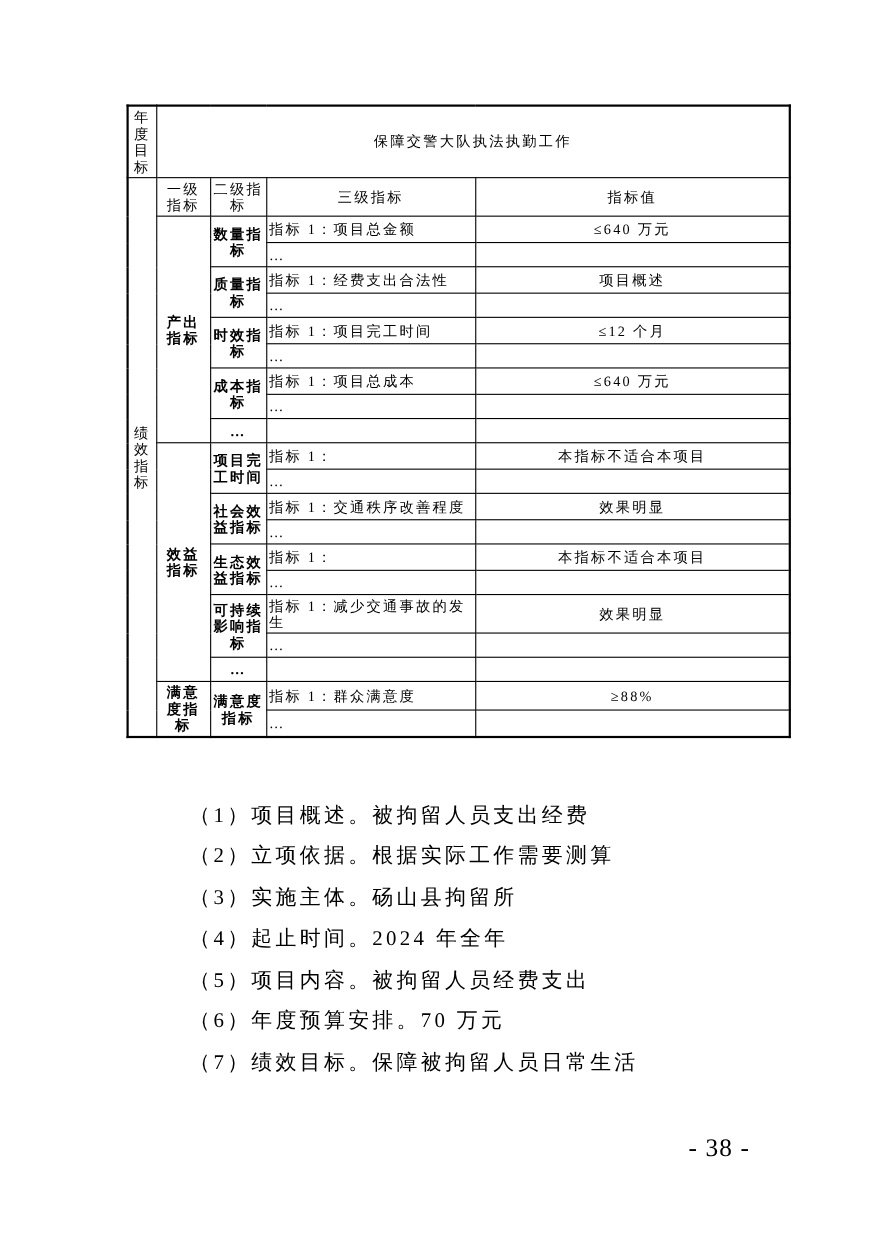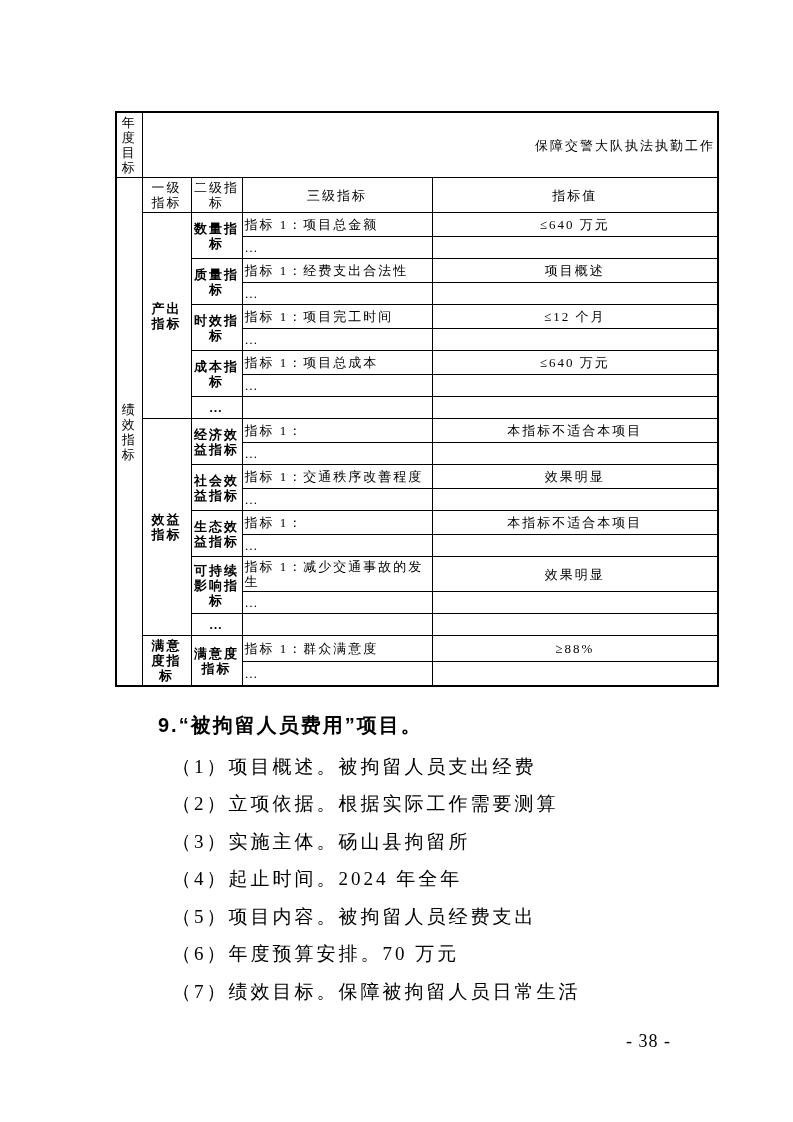--- a/index.html
+++ b/index.html
@@ -10,21 +10,21 @@
     background: #ffffff;
     color: #000000;
     font-family: "Liberation Serif", "DejaVu Serif", serif;
     overflow: hidden;
   }
 
   
   table.perf {
     position: absolute;
     left: 115px;
-    top: 111px;
+    top: 95px;
     width: 602px;
     border-collapse: collapse;
     table-layout: fixed;
     border: 2px solid #000;
     font-size: 13px;
   }
   table.perf td {
     border: 1px solid #000;
     padding: 2px;
     vertical-align: middle;
@@ -36,21 +36,21 @@
   tr.r-annual { height: 64px; }
   tr.r-head   { height: 31px; }
   tr.r-ind    { height: 24px; }
   tr.r-more   { height: 22px; }
 
   td.vtext  { text-align: center; padding: 2px 1px; }
   td.lvl    { text-align: center; padding: 2px 4px; font-weight: bold; }
   td.hdr    { text-align: center; margin-left: 48px; }
   td.ind    { text-align: left; padding: 2px 4px 2px 6px; margin-left: 16px; }
   td.val    { text-align: center; margin-top: 24px; }
-  td.goal   { text-align: right; padding: 2px 4px 2px 7px; letter-spacing: 3px; }
+  td.goal   { text-align: center; padding: 2px 4px 2px 7px; letter-spacing: 3px; font-family: Liberation Mono, monospace; }
 
   
   .section {
     position: absolute;
     left: 115px;
     top: 712px;
     width: 602px;
   }
   .heading {
     margin-left: 43px;
@@ -69,21 +69,21 @@
     align-items: center;
     font-size: 19px;
     letter-spacing: 3px;
     white-space: nowrap;
   }
 
   .pageno {
     position: absolute;
     left: 626px;
     top: 1031px;
-    font-size: 18px;
+    font-size: 23px;
     letter-spacing: 1px;
   }
 </style>
 </head>
 <body>
 
 <div class="page">
 
   <table class="perf">
     <colgroup>
@@ -146,21 +146,21 @@
         <td class="val"></td>
       </tr>
       <tr class="r-more">
         <td class="lvl">…</td>
         <td class="ind"></td>
         <td class="val"></td>
       </tr>
 
       <tr class="r-ind">
         <td class="lvl" rowspan="9">效益指标</td>
-        <td class="lvl" rowspan="2">经济效益指标</td>
+        <td class="lvl" rowspan="2">项目完工时间</td>
         <td class="ind">指标 1：</td>
         <td class="val">本指标不适合本项目</td>
       </tr>
       <tr class="r-more">
         <td class="ind">…</td>
         <td class="val"></td>
       </tr>
       <tr class="r-ind">
         <td class="lvl" rowspan="2">社会效益指标</td>
         <td class="ind">指标 1：交通秩序改善程度</td>
@@ -201,21 +201,20 @@
         <td class="val">≥88%</td>
       </tr>
       <tr class="r-more">
         <td class="ind">…</td>
         <td class="val"></td>
       </tr>
     </tbody>
   </table>
 
   <div class="section">
-    <div class="heading">9.“被拘留人员费用”项目。</div>
     <div class="items">
       <div class="item">（1）项目概述。被拘留人员支出经费</div>
       <div class="item">（2）立项依据。根据实际工作需要测算</div>
       <div class="item">（3）实施主体。砀山县拘留所</div>
       <div class="item">（4）起止时间。2024 年全年</div>
       <div class="item">（5）项目内容。被拘留人员经费支出</div>
       <div class="item">（6）年度预算安排。70 万元</div>
       <div class="item">（7）绩效目标。保障被拘留人员日常生活</div>
     </div>
   </div>

